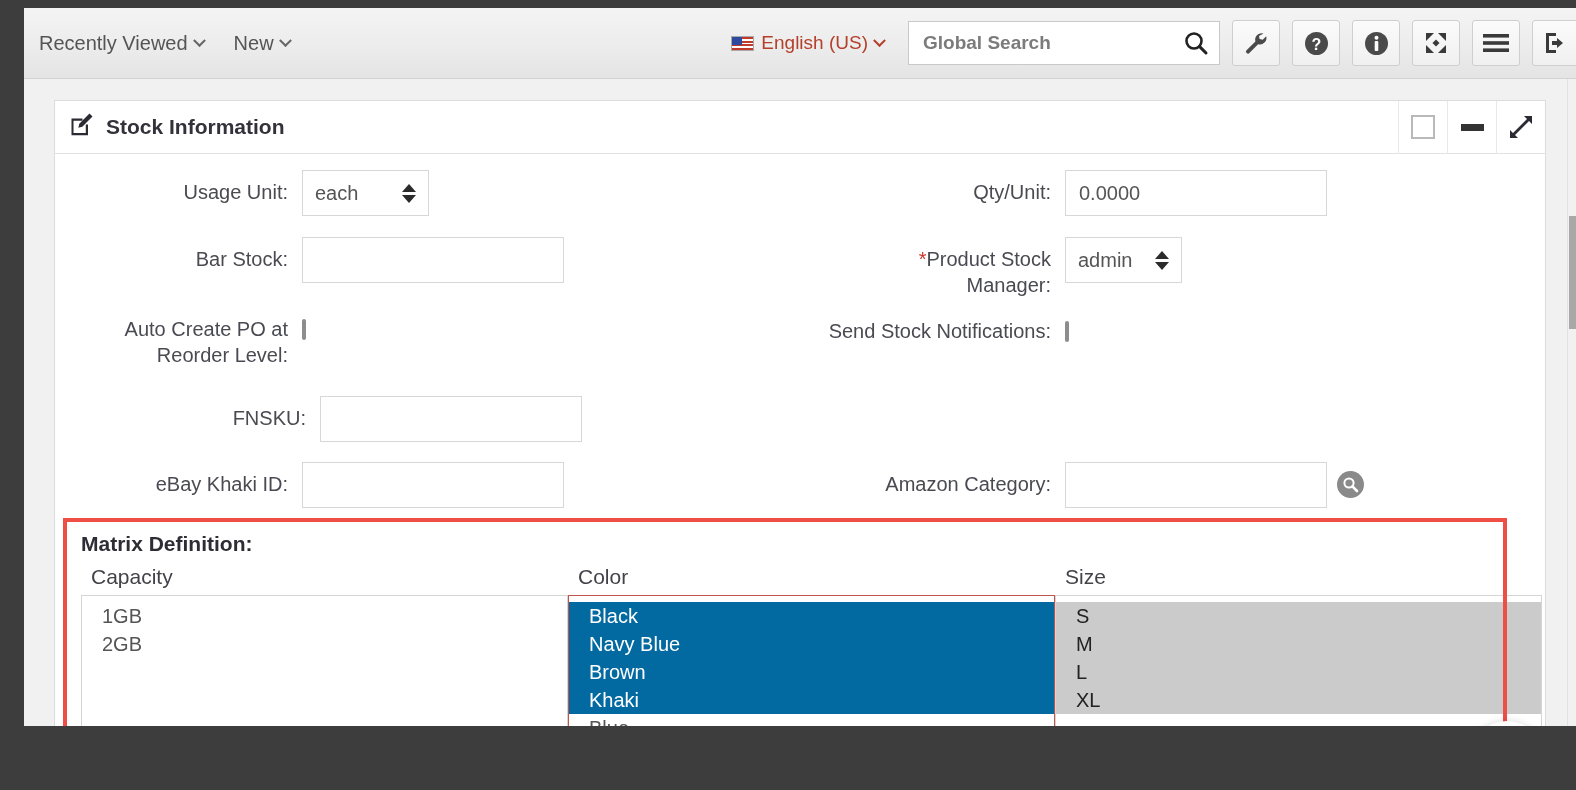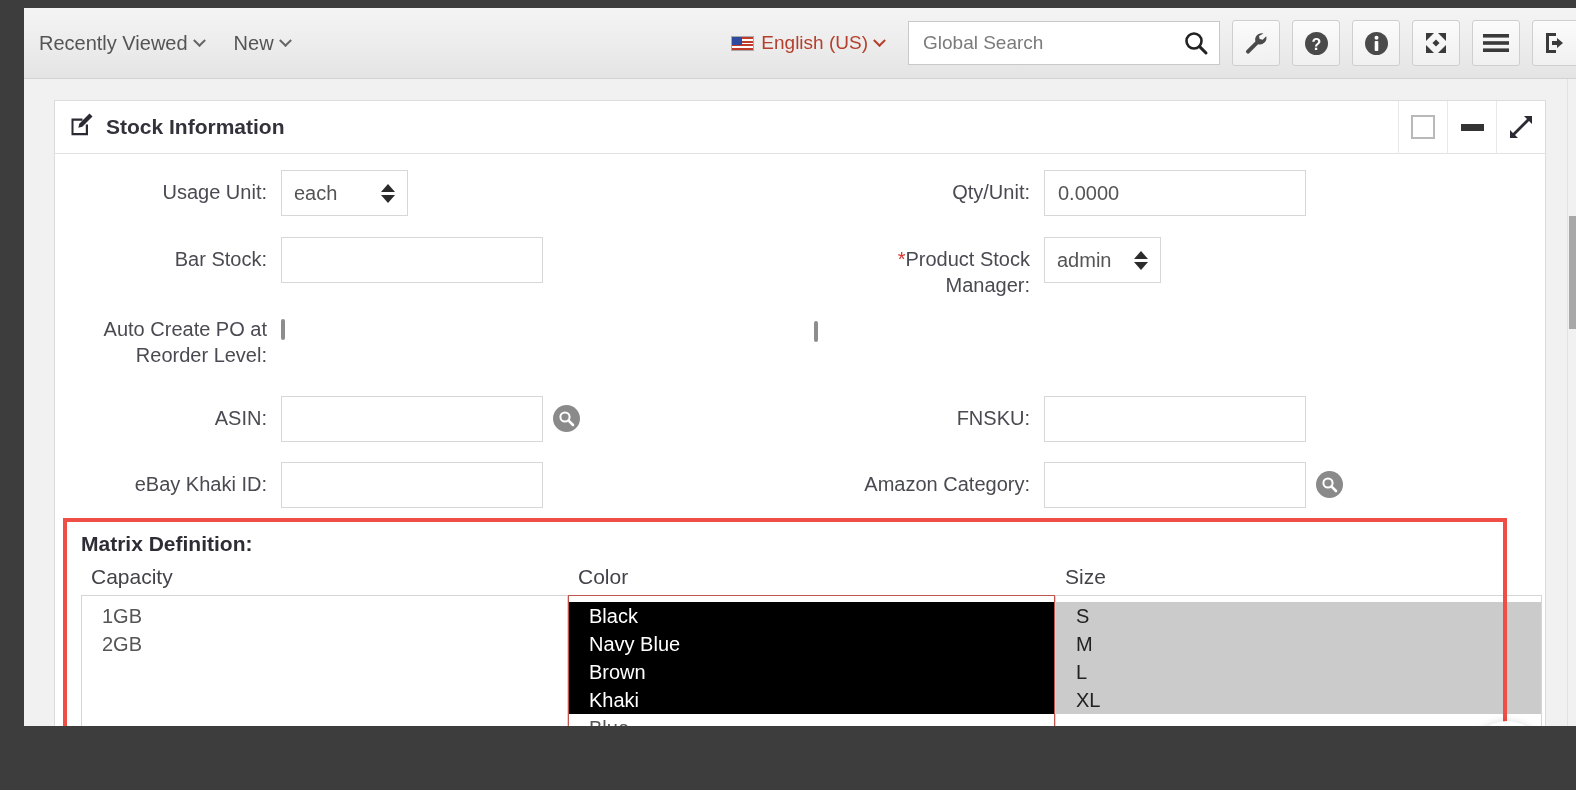--- a/index.html
+++ b/index.html
@@ -84,21 +84,21 @@
     border: 1px solid #c9c9c9;
     display: flex; align-items: center;
   }
   .search-wrap input {
     border: 0; outline: 0;
     background: transparent;
     font-family: "Liberation Sans", sans-serif;
     font-size: 19px;
     color: #6d28d9;
     padding: 0 42px 0 14px;
-    width: 100%; height: 100%;
+    width: 100%; height: 100%; font-weight: bold;
   }
   .search-wrap input::placeholder { color: #7b7b7b; }
   .search-btn {
     position: absolute; right: 10px; top: 50%;
     transform: translateY(-50%);
     width: 26px; height: 26px;
     cursor: pointer;
   }
 
   .icon-btn {
@@ -158,21 +158,21 @@
   }
   .min-dash {
     width: 23px; height: 7px;
     background: #333;
   }
 
   .panel-body { position: relative; padding: 0; }
 
   
   .form-rows { padding-top: 16px; }
-  .frow { display: flex; width: 100%; }
+  .frow { display: flex; width: 100%; margin-left: 21px; }
   .fcell { display: flex; align-items: flex-start; }
   .fcell.left  { width: 746px; }
   .fcell.right { width: 746px; }
   .flabel {
     font-size: 20px; color: #4a4a52;
     text-align: right;
     padding-top: 9px;
     line-height: 1.32;
   }
   .flabel .req { color: #d0342c; }
@@ -258,21 +258,21 @@
     padding: 6px 0 0 0;
     overflow: hidden;
   }
   .listbox.framed-red { border-color: #c0564b; }
   .lb-opt {
     font-size: 20px;
     line-height: 28px;
     color: #555;
     padding: 0 8px 0 20px;
   }
-  .lb-opt.sel-blue { background: #000000; color: #fff; }
+  .lb-opt.sel-blue { background: #0369a1; color: #fff; }
   .lb-opt.sel-gray { background: #cbcbcb; color: #222; }
 
   
   .help-bubble {
     position: absolute;
     right: 34px; bottom: -28px;
     width: 74px; height: 74px;
     border-radius: 50%;
     background: #fff;
     box-shadow: 0 2px 10px rgba(0,0,0,.22);
@@ -461,39 +461,28 @@
               <div class="fcell left">
                 <div class="flabel" style="width:212px; padding-top:3px">
                   <span>Auto Create PO at</span><br>
                   <span>Reorder Level:</span>
                 </div>
                 <div class="fctl" style="padding-top:8px">
                   <span class="cbox"></span>
                 </div>
               </div>
               <div class="fcell right">
+                <div class="flabel" style="width:230px; padding-top:5px">Send Stock Notifications:</div>
                 <div class="fctl" style="padding-top:10px">
                   <span class="cbox"></span>
                 </div>
               </div>
             </div>
 
             <div class="frow" style="margin-top:27px">
-              <div class="fcell left">
-                <div class="flabel" style="width:212px">ASIN:</div>
-                <div class="fctl" style="display:flex; align-items:center">
-                  <input class="txtinput" style="width: 262px;" type="text" value="">
-                  <span class="lookup-btn">
-                    <svg width="17" height="17" viewBox="0 0 17 17">
-                      <circle cx="7" cy="7" r="4.6" fill="none" stroke="#fff" stroke-width="2"></circle>
-                      <line x1="10.4" y1="10.4" x2="15" y2="15" stroke="#fff" stroke-width="2.6" stroke-linecap="round"></line>
-                    </svg>
-                  </span>
-                </div>
-              </div>
               <div class="fcell right">
                 <div class="flabel" style="width:230px">FNSKU:</div>
                 <div class="fctl">
                   <input class="txtinput" style="width: 262px;" type="text" value="">
                 </div>
               </div>
             </div>
 
             <div class="frow" style="margin-top:20px">
               <div class="fcell left">

